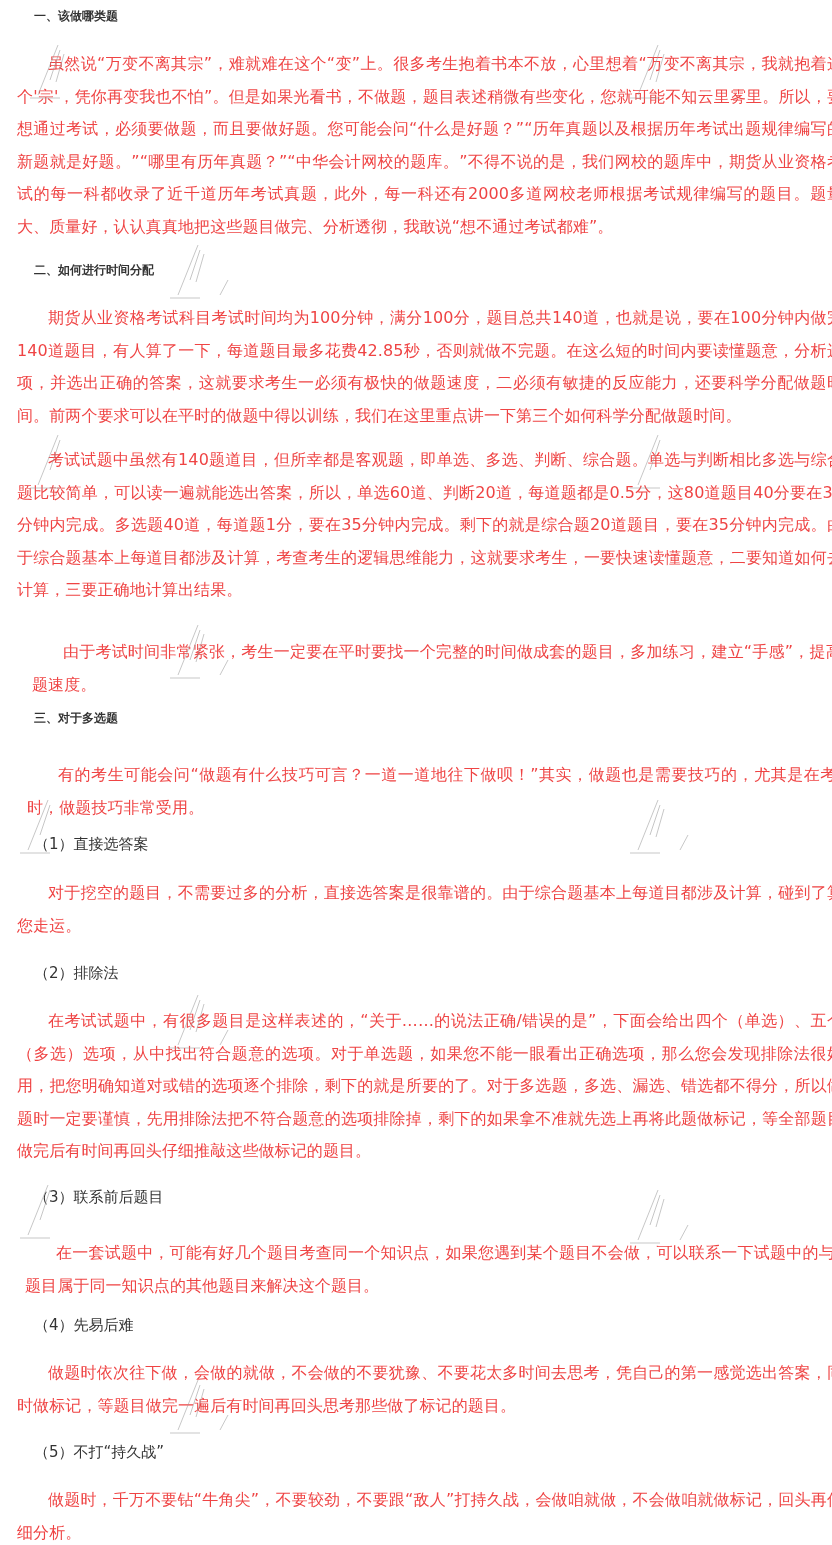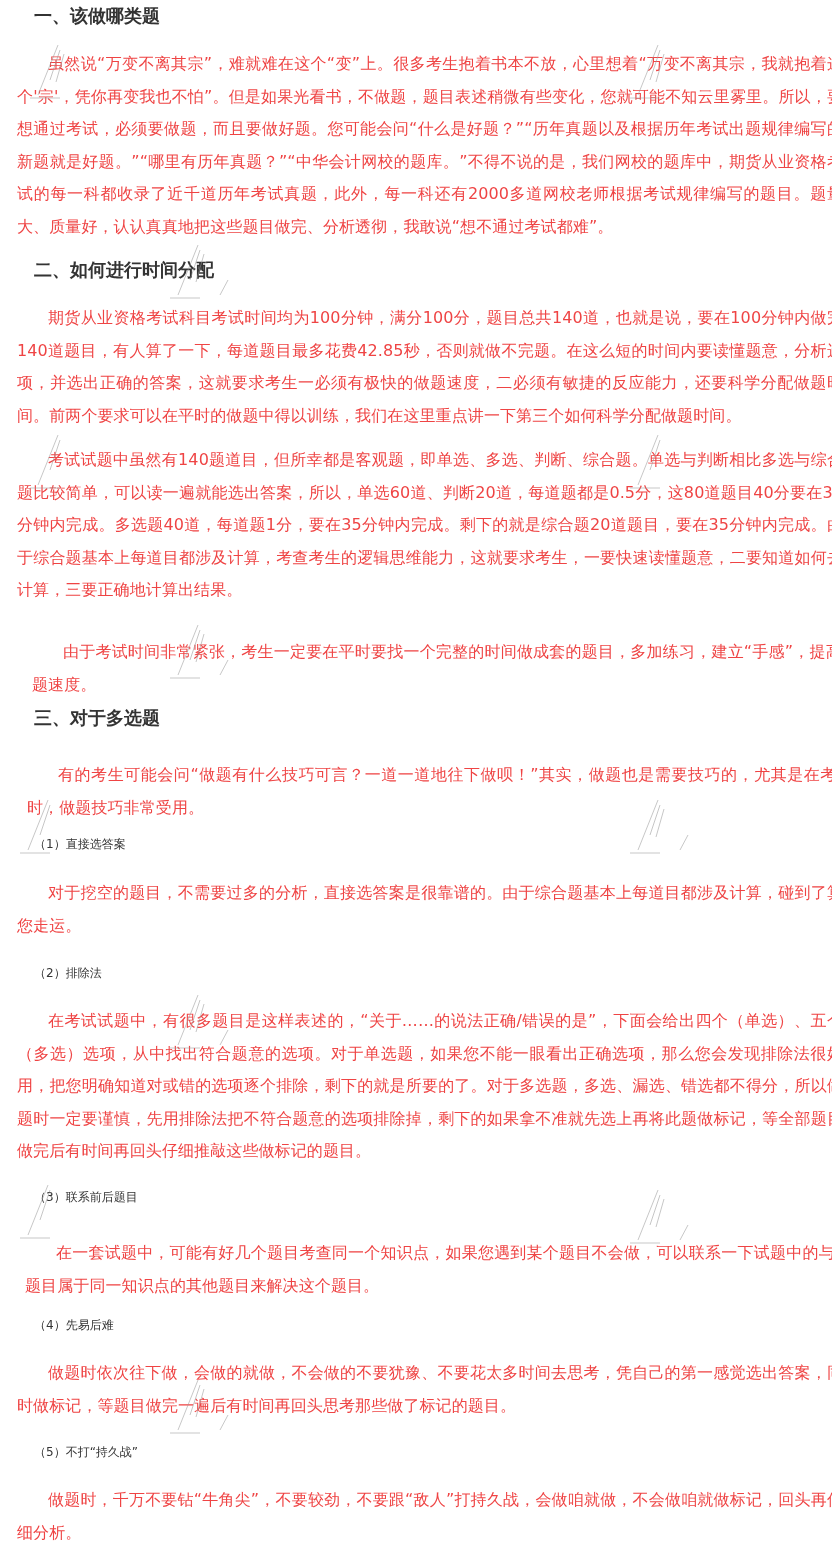--- a/index.html
+++ b/index.html
@@ -8,30 +8,30 @@
       height: 1545px;
       overflow: hidden;
       position: relative;
       font-family: "DejaVu Sans", "Liberation Sans", sans-serif;
       color: #333333;
     }
     .article { position: absolute; left: 0; top: 0; width: 832px; }
     .heading {
       position: absolute;
       left: 34px;
-      font-size: 18px;
+      font-size: 12px;
       font-weight: bold;
       color: #333333;
       line-height: 28px;
       white-space: nowrap;
     }
     .sub {
       position: absolute;
       left: 34px;
-      font-size: 12px;
+      font-size: 15px;
       color: #333333;
       line-height: 28px;
       white-space: nowrap;
     }
     .para {
       position: absolute;
       left: 17px;
       width: 826px;
       font-size: 16px;
       line-height: 32.5px;

